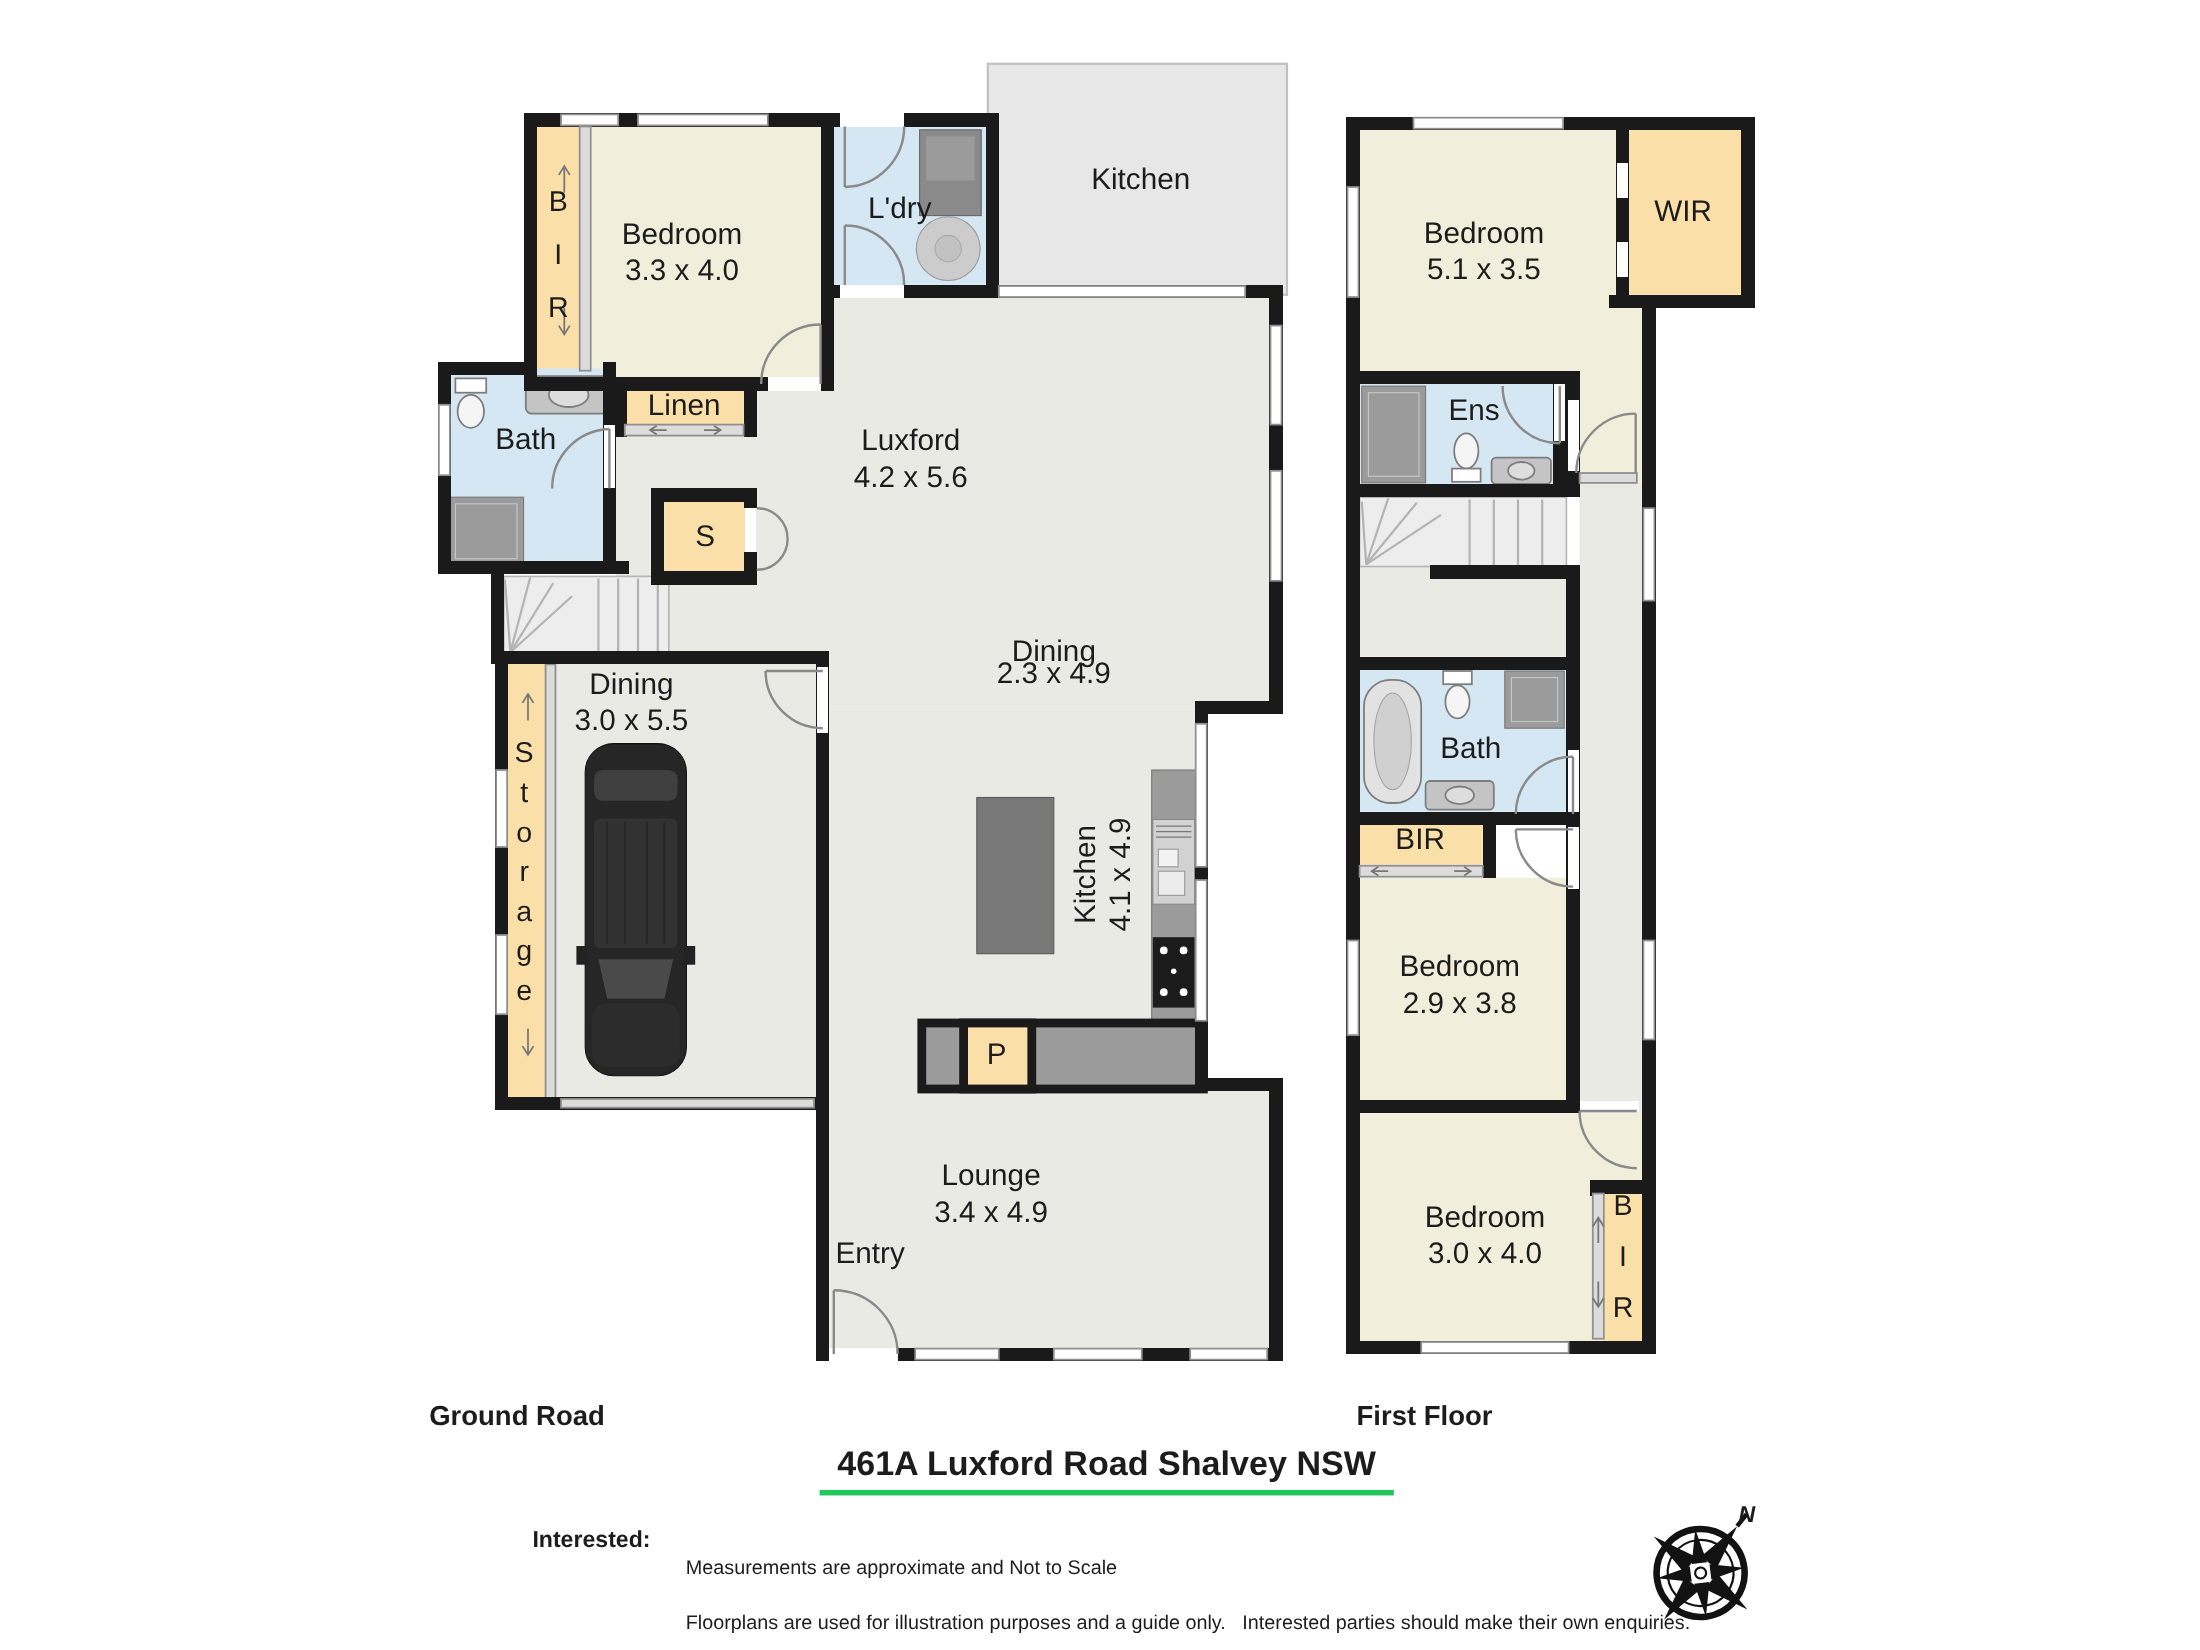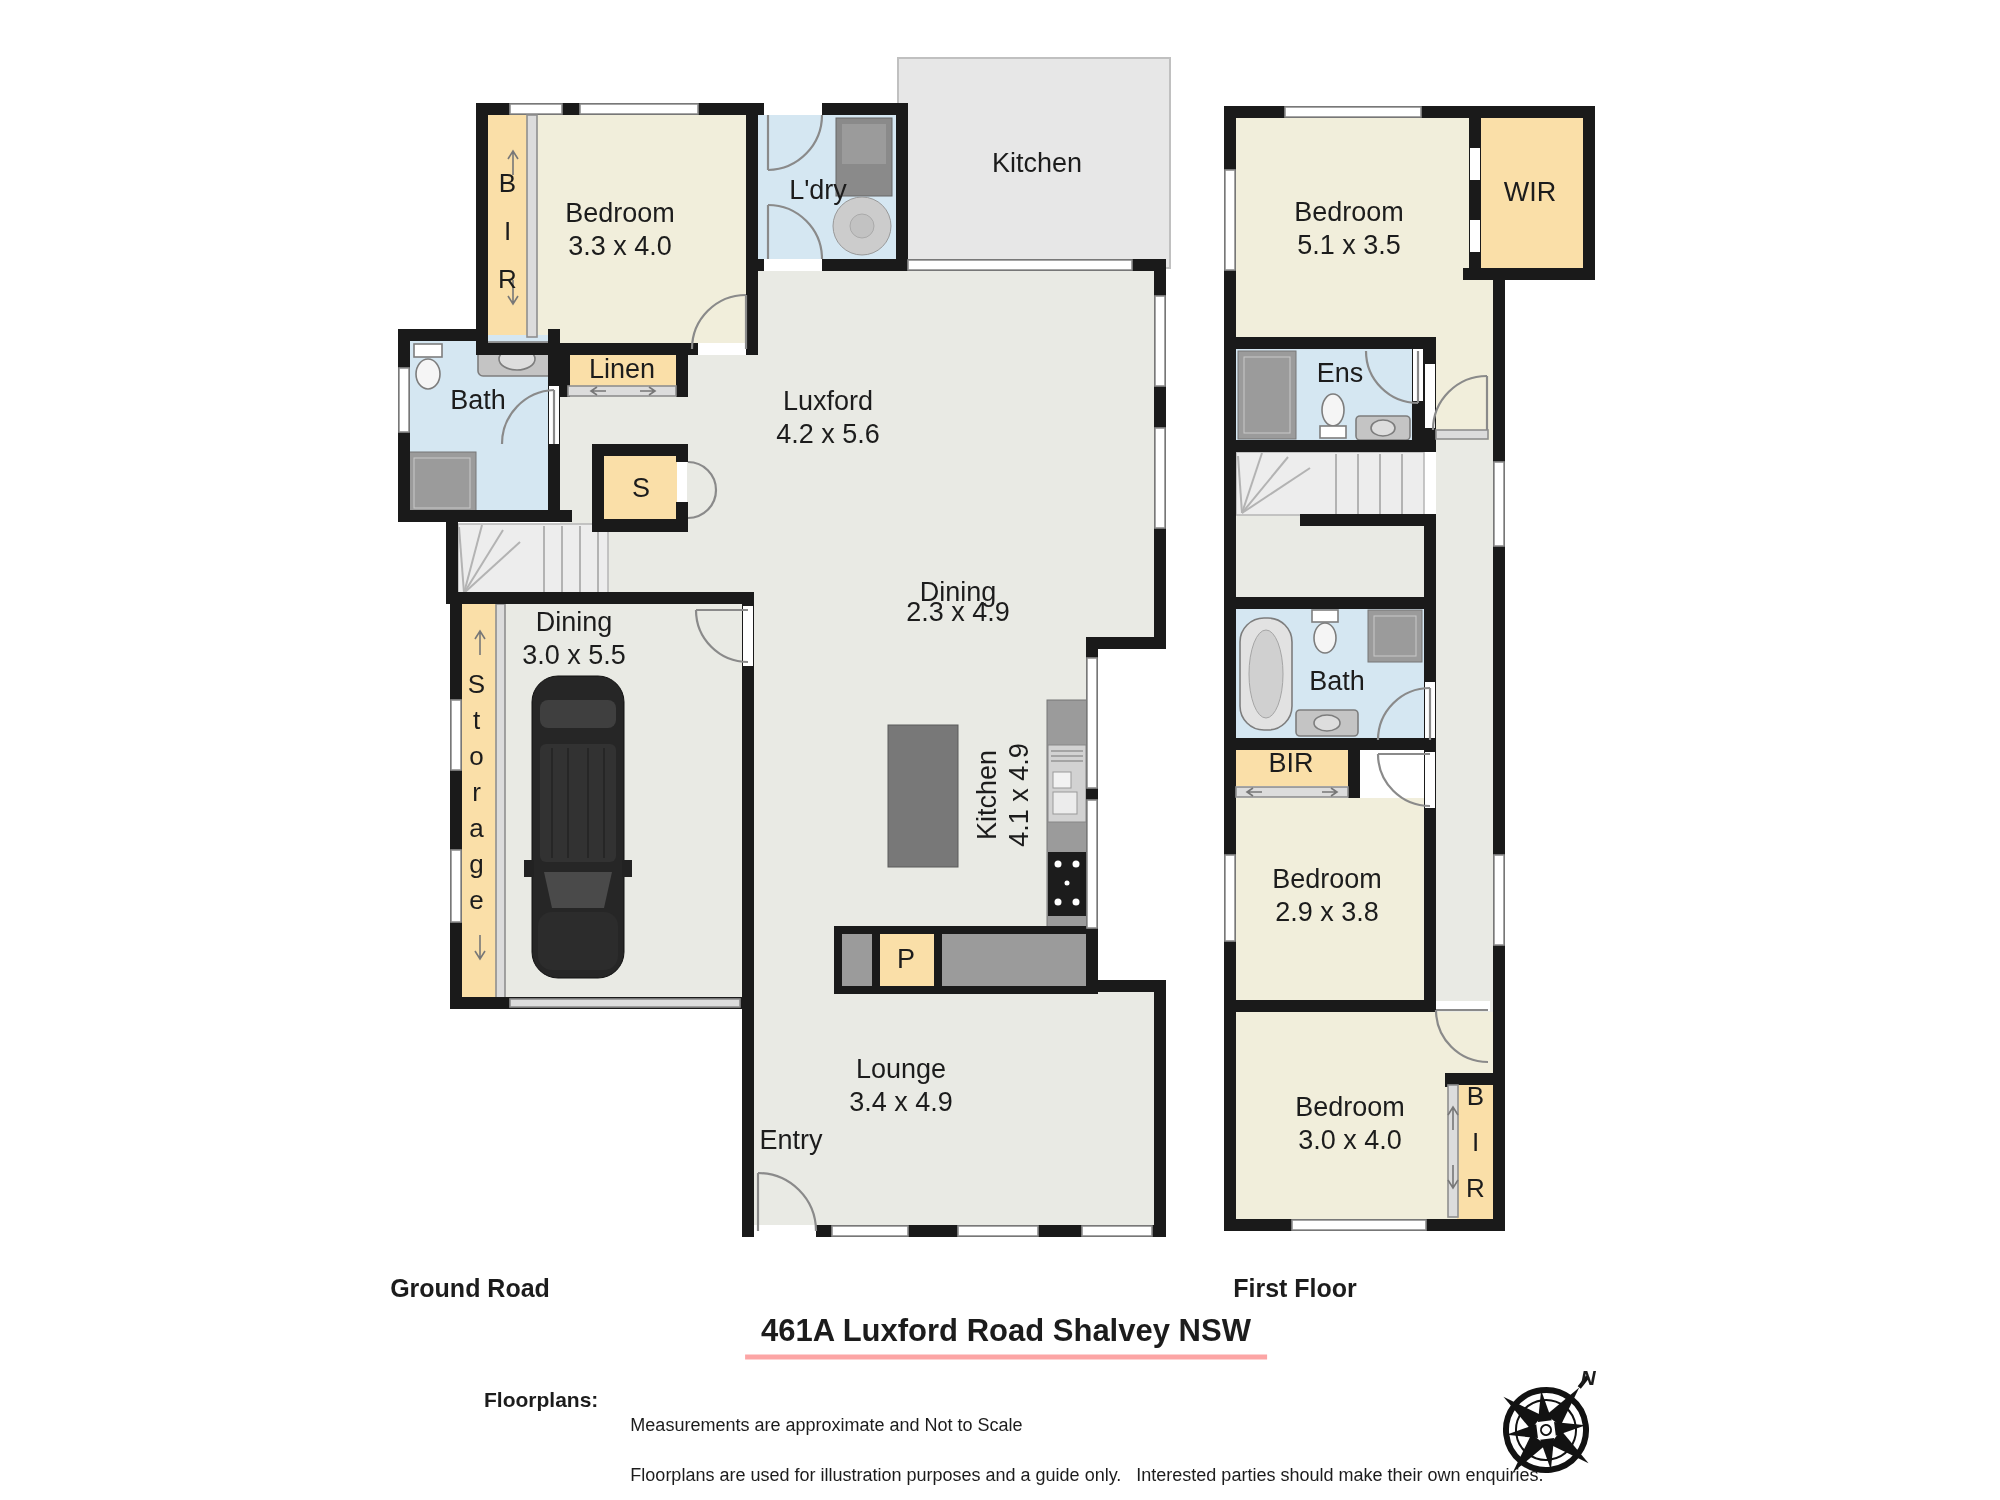--- a/index.html
+++ b/index.html
@@ -17,21 +17,21 @@
     font-size:26px;
   }
   .ls18 { letter-spacing:18px; }
   .ls16 { letter-spacing:16px; }
   .ls6  { letter-spacing:6px; }
   .rot  { transform:translate(-50%,-50%) rotate(-90deg); text-align:center; line-height:1.2; }
   .floorlbl { font-weight:bold; font-size:25px; }
   .address {
     position:absolute; transform:translate(-50%,-50%);
     font-size:31px; font-weight:bold; white-space:nowrap;
-    border-bottom:5px solid #fca5a5; padding:0 16px 6px 16px; z-index:5;
+    border-bottom:5px solid #22c55e; padding:0 16px 6px 16px; z-index:5;
   }
   .disclaimer {
     position:absolute; display:flex; gap:12px; align-items:flex-start; z-index:5;
   }
   .disc-label { font-weight:bold; font-size:21px; }
   .disc-lines { font-size:18px; line-height:25px; white-space:pre; }
   .northlbl { font-style:italic; font-weight:bold; font-size:21px; }
   
   .wall { fill:#1a1a1a; shape-rendering:crispEdges; }
   .gap  { fill:#ffffff; shape-rendering:crispEdges; }
@@ -375,21 +375,21 @@
 <div class="lbl" style="left:1291px;top:763px">BIR</div>
 <div class="lbl" style="left:1327px;top:879px">Bedroom</div>
 <div class="lbl" style="left:1327px;top:912px">2.9 x 3.8</div>
 <div class="lbl" style="left:1350px;top:1107px">Bedroom</div>
 <div class="lbl" style="left:1350px;top:1140px">3.0 x 4.0</div>
 <div class="lbl vert ls16" style="left:1475px;top:1150px">BIR</div>
 <div class="lbl floorlbl" style="left:1295px;top:1288px">First Floor</div>
 
 <div class="address" style="left:1006px;top:1336px">461A Luxford Road Shalvey  NSW</div>
 <div class="disclaimer" style="left:484px;top:1388px">
-  <span class="disc-label">Floorplans:</span>
+  <span class="disc-label">Interested:</span>
   <span class="disc-lines">
     <span>Measurements are approximate and Not to Scale</span><br>
     <span>Floorplans are used for illustration purposes and a guide only.   Interested parties should make their own enquiries.</span>
   </span>
 </div>
 <div class="lbl northlbl" style="left:1588px;top:1378px">N</div>
 
 </div>
 
 </body></html>

